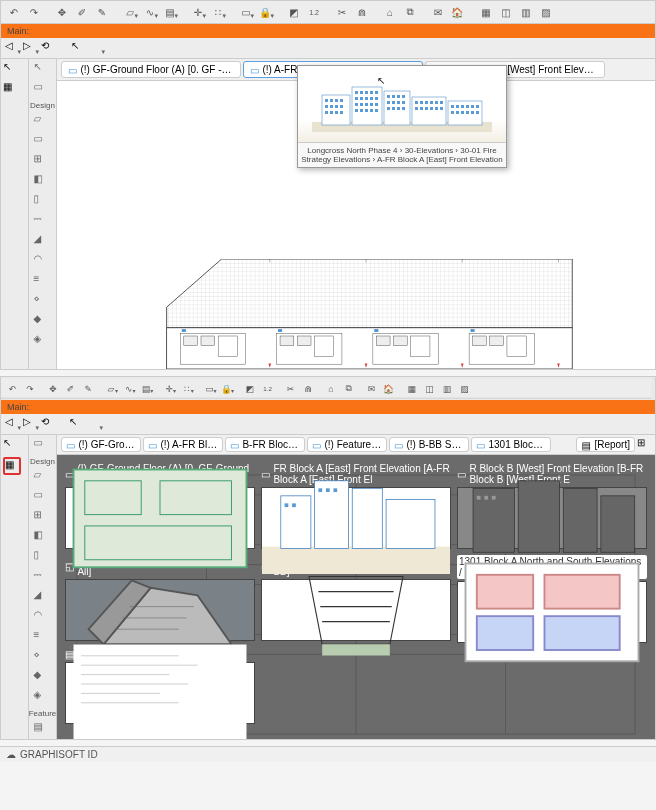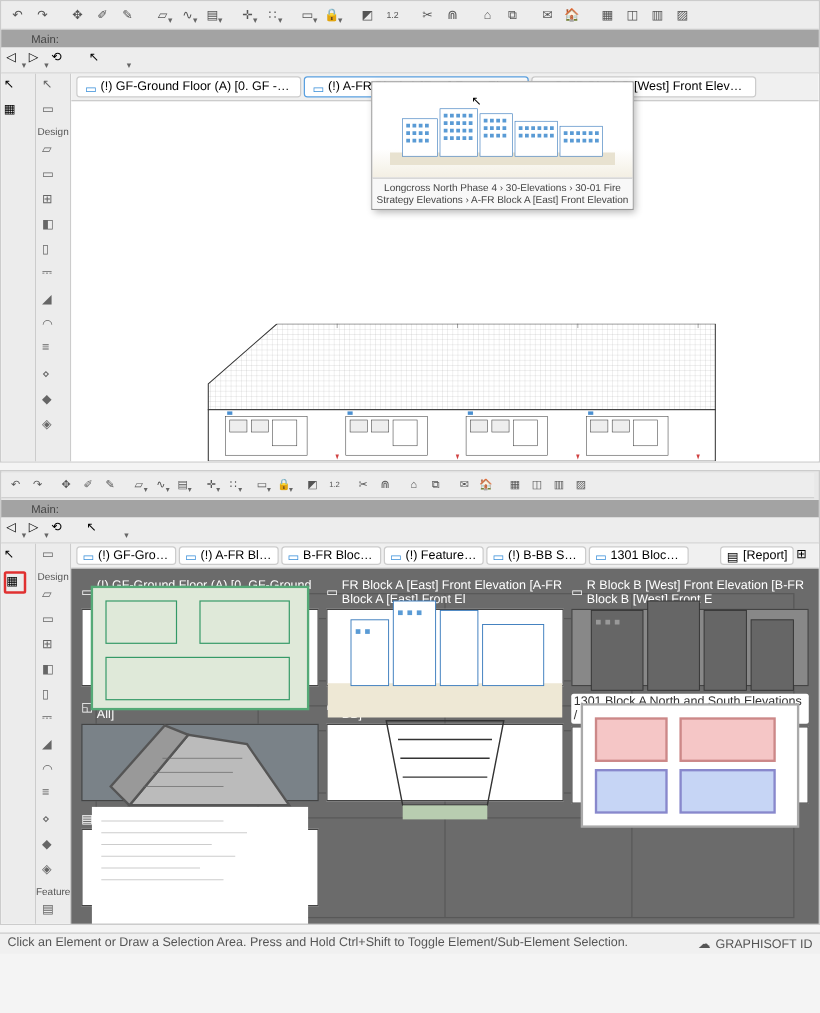--- a/index.html
+++ b/index.html
@@ -3,21 +3,21 @@
 <meta charset="utf-8">
 <style>
   * { box-sizing: border-box; margin: 0; padding: 0; font-family: Tahoma, Arial, sans-serif; font-size: 10px; }
   body { background:#f4f4f4; width:656px; }
   
   .pane { background:#e8e8e8; border:1px solid #ccc; margin-bottom:6px; }
   .toolbar { display:flex; align-items:center; gap:2px; padding:2px 4px; background:#ededed; border-bottom:1px solid #ccc;}
   .toolbar .ico { width:18px; height:18px; display:inline-flex; align-items:center; justify-content:center; border:1px solid transparent; border-radius:2px; cursor:pointer; color:#555;}
   .dd { position:relative; }
   .dd::after { content:"▾"; font-size:7px; color:#666; position:absolute; right:0; bottom:0;}
-  .label-row { padding:2px 24px; font-size:9px; color:#444; background:#a3a3a3;}
+  .label-row { padding:2px 6px; font-size:9px; color:#444; background:#f97316;}
   .mini-tools { display:flex; gap:2px; padding:2px 4px; align-items:center; background:#ededed; border-bottom:1px solid #ccc;}
   .mini-tools .ico { width:16px; height:16px;}
   
   .tabs { display:flex; gap:2px; background:#f0f0f0; padding:2px 4px; border-bottom:1px solid #ccc; overflow:hidden;}
   .tabs.small { font-size:8px;}
   .tab { display:flex; align-items:center; gap:3px; padding:2px 6px; border:1px solid #ccc; border-radius:3px; background:#fff; white-space:nowrap; overflow:hidden; cursor:pointer; max-width:180px;}
   .tab.small { font-size:8px; max-width:80px; padding:1px 4px;}
   .tab.active { border-color:#5aa0e0;}
   .tab .doc-ico { width:10px; height:10px; display:inline-block;}
   .blue-doc { color:#3a8fd9;}
@@ -563,18 +563,17 @@
           </div>
           <div></div>
           <div></div>
         </div>
       </div>
     </div>
   </div>
 </div>
 
 <div class="status">
-  <span>Click an Element or Draw a Selection Area. Press and Hold Ctrl+Shift to Toggle Element/Sub-Element Selection.</span>
   <span style="display:flex; align-items:center; gap:4px">
     <span>☁</span>
     <span>GRAPHISOFT ID</span>
   </span>
 </div>
 
 </body></html>

